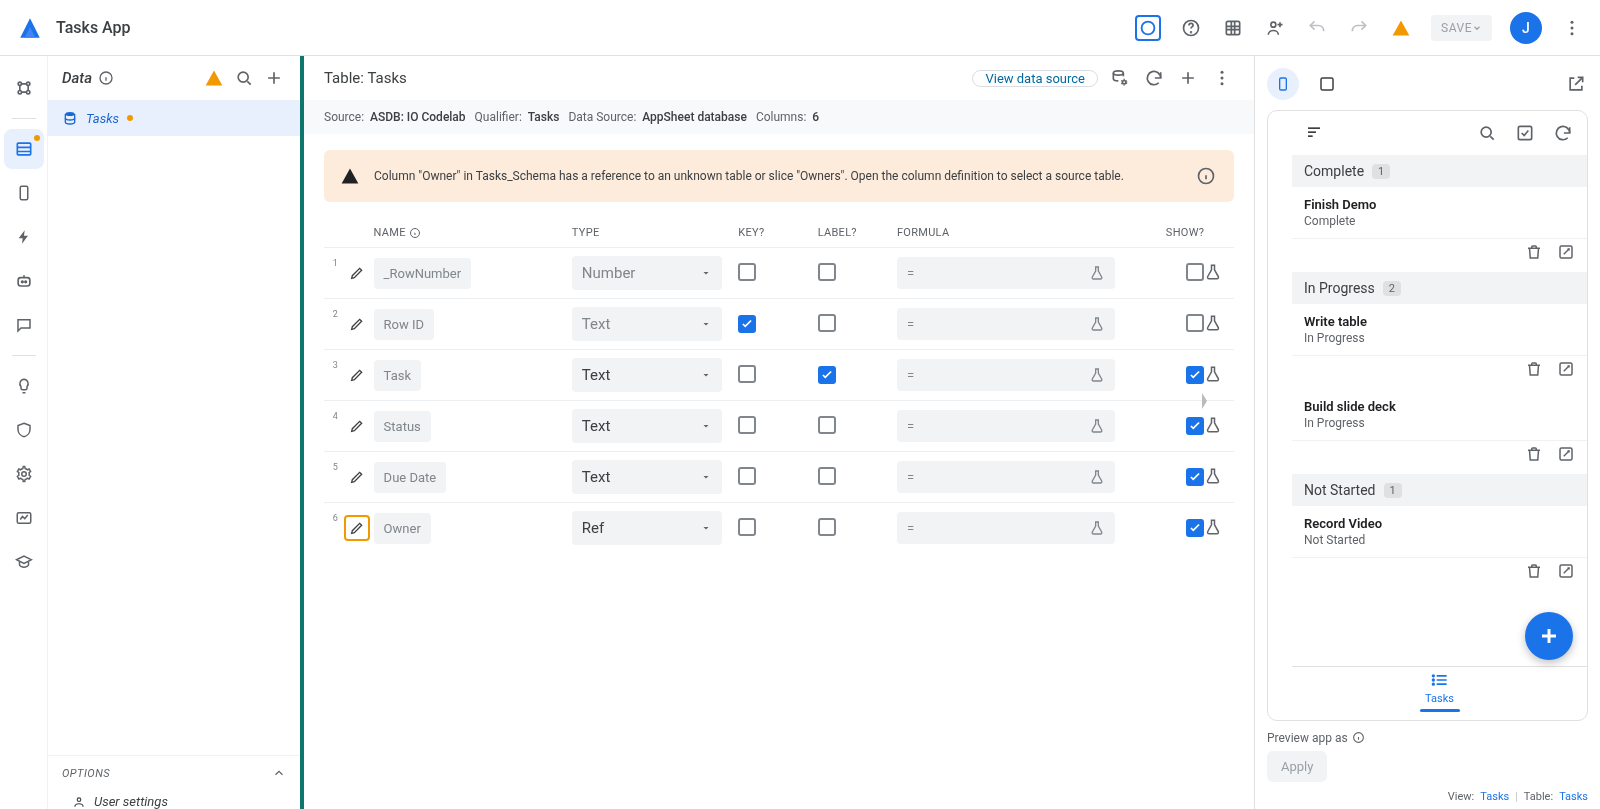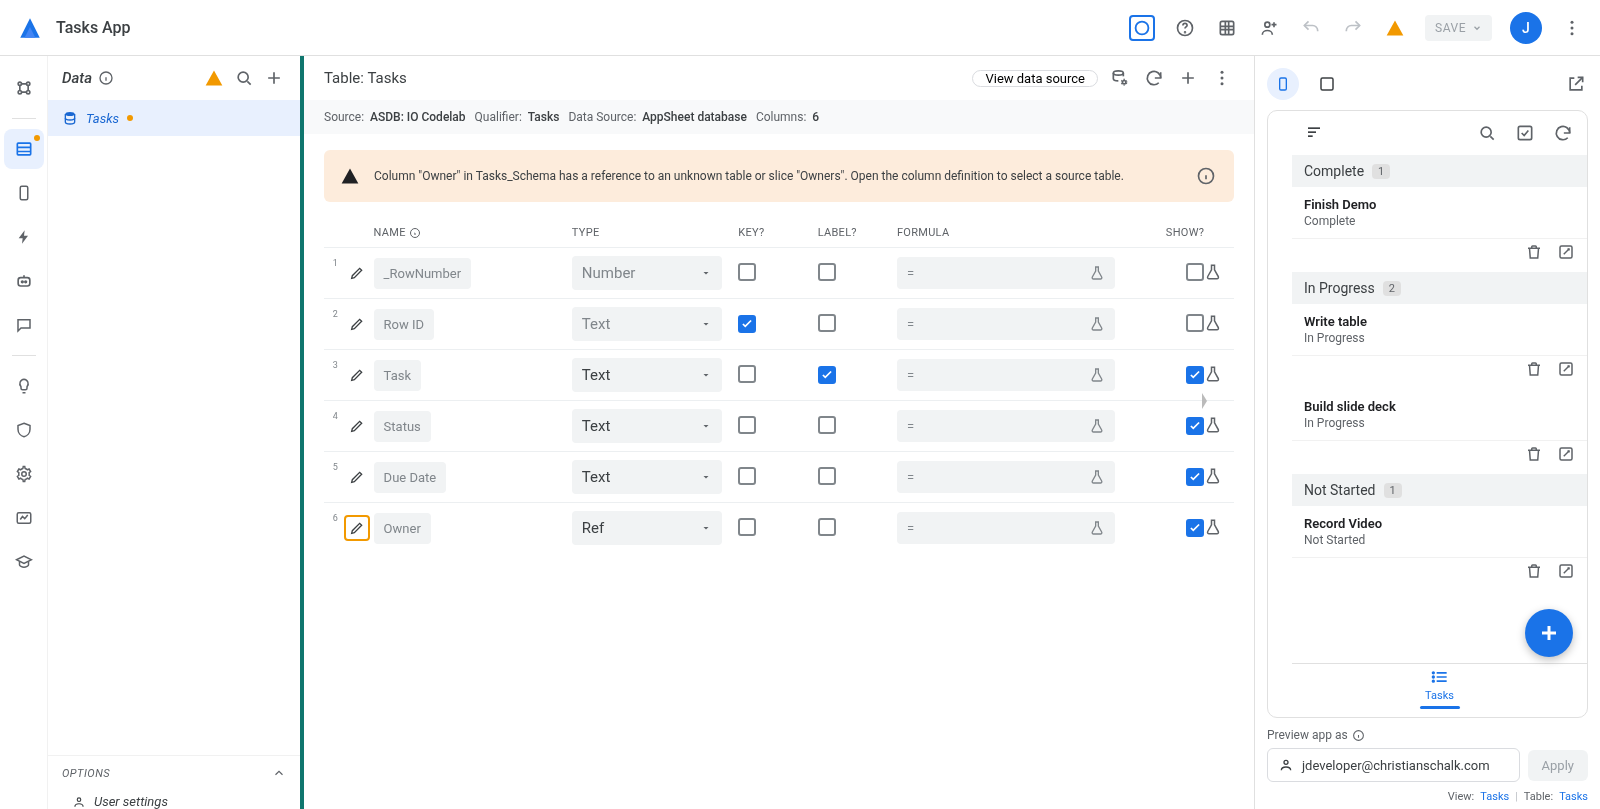--- a/index.html
+++ b/index.html
@@ -9,21 +9,21 @@
   .topbar { height: 56px; display: flex; align-items: center; padding: 0 16px; border-bottom: 1px solid #e0e0e0; }
   .logo-box { width: 28px; height: 28px; display: flex; align-items: center; justify-content: center; margin-right: 12px; }
   .logo-box svg { width: 26px; height: 26px; }
   .app-title { font-size: 16px; color: #3c4043; font-weight: 500; }
   .topbar-spacer { flex: 1; }
   .topbar-icons { display: flex; align-items: center; gap: 18px; }
   .icon-btn { width: 24px; height: 24px; display: inline-flex; align-items: center; justify-content: center; color: #5f6368; cursor: pointer; }
   .icon-btn svg { width: 20px; height: 20px; }
   .icon-blue-box { width: 26px; height: 26px; border: 2px solid #1a73e8; border-radius: 4px; display: flex; align-items: center; justify-content: center; color: #1a73e8; }
   .icon-warn { color: #f29900; }
-  .save-btn { background: #f1f3f4; color: #9aa0a6; font-size: 12px; padding: 6px 10px; border-radius: 4px; display: flex; align-items: center; gap: 6px; letter-spacing: 0.5px; }
+  .save-btn { background: #f1f3f4; color: #9aa0a6; font-size: 12px; padding: 6px 10px; border-radius: 4px; display: flex; align-items: center; letter-spacing: 0.5px; }
   .avatar { width: 32px; height: 32px; border-radius: 50%; background: #1a73e8; color: #fff; display: flex; align-items: center; justify-content: center; font-size: 14px; font-weight: 500; }
   
   .main { flex: 1; display: flex; min-height: 0; }
   .left-rail { width: 48px; display: flex; flex-direction: column; align-items: center; padding-top: 12px; gap: 4px; border-right: 1px solid #f1f1f1; }
   .rail-btn { width: 40px; height: 40px; display: flex; align-items: center; justify-content: center; border-radius: 8px; color: #5f6368; position: relative; }
   .rail-btn.active { background: #e8f0fe; color: #1a73e8; }
   .rail-btn .orange-dot { position: absolute; top: 6px; right: 4px; width: 6px; height: 6px; background: #f29900; border-radius: 50%; }
   .rail-divider { width: 24px; border-top: 1px solid #e0e0e0; margin: 6px 0; }
   
   .data-panel { width: 256px; border-right: 4px solid #0f766e; display: flex; flex-direction: column; background: #fff; font-style: italic; }
@@ -33,21 +33,21 @@
   .data-item { display: flex; align-items: center; gap: 8px; padding: 10px 14px; background: #e8f0fe; color: #1967d2; font-size: 13px; }
   .data-item .orange-dot-inline { width: 6px; height: 6px; background: #f29900; border-radius: 50%; }
   .data-panel-spacer { flex: 1; }
   .options-row { display: flex; align-items: center; justify-content: space-between; padding: 10px 14px; color: #5f6368; font-size: 11px; letter-spacing: 0.5px; border-top: 1px solid #f1f1f1; }
   .user-settings-row { display: flex; align-items: center; gap: 8px; padding: 4px 14px 0 24px; color: #3c4043; font-size: 13px; }
   
   .center { flex: 1; display: flex; flex-direction: column; min-width: 0; }
   .center-header { display: flex; align-items: center; padding: 10px 20px; gap: 10px; }
   .center-title { font-size: 15px; color: #3c4043; }
   .center-header-spacer { flex: 1; }
-  .view-source-btn { border: 1px solid #dadce0; color: #000000; font-size: 13px; padding: 0 12px; border-radius: 18px; }
+  .view-source-btn { border: 1px solid #dadce0; color: #0369a1; font-size: 13px; padding: 0 12px; border-radius: 18px; }
   .meta-row { display: flex; align-items: center; gap: 9px; padding: 10px 20px; background: #f8f9fa; color: #5f6368; font-size: 12px; }
   .meta-row .val { color: #3c4043; font-weight: 500; }
   .warning-box { margin: 16px 20px; background: #fdecdc; border-radius: 6px; padding: 14px 16px; display: flex; align-items: center; gap: 14px; color: #3c4043; font-size: 12px; }
   .warning-box .warn-svg { width: 20px; height: 20px; flex-shrink: 0; }
   .warning-box .info-right { margin-left: auto; }
   
   .cols-table { padding: 0 20px; }
   .cols-head { display: flex; align-items: center; padding: 8px 0; color: #5f6368; font-size: 11px; letter-spacing: 0.3px; }
   .col-num { width: 20px; }
   .col-edit { width: 30px; }
@@ -87,21 +87,21 @@
   .phone-badge { background: #e0e0e0; border-radius: 4px; padding: 1px 6px; font-size: 11px; color: #5f6368; }
   .phone-item { padding: 10px 12px; border-bottom: 1px solid #f1f1f1; }
   .phone-item-title { font-size: 13px; font-weight: 600; color: #202124; }
   .phone-item-sub { font-size: 12px; color: #5f6368; margin-top: 2px; }
   .phone-item-icons { display: flex; justify-content: flex-end; gap: 14px; padding: 4px 12px 8px 12px; color: #5f6368; }
   .phone-fab { position: absolute; right: 14px; bottom: 60px; width: 48px; height: 48px; border-radius: 50%; background: #1a73e8; color: #fff; display: flex; align-items: center; justify-content: center; box-shadow: 0 3px 8px rgba(0,0,0,0.25); }
   .phone-bottom-nav { border-top: 1px solid #e0e0e0; padding: 6px 0 8px 0; display: flex; flex-direction: column; align-items: center; gap: 2px; }
   .phone-bottom-nav .tab-ico { color: #1a73e8; }
   .phone-bottom-nav .tab-label { font-size: 11px; color: #1a73e8; }
   .tab-underline { width: 40px; height: 3px; background: #1a73e8; border-radius: 2px; margin-top: 2px; }
-  .preview-as { font-size: 12px; color: #5f6368; margin-top: 10px; display: flex; align-items: center; gap: 4px; }
+  .preview-as { font-size: 12px; color: #5f6368; margin-top: 10px; display: flex; gap: 4px; }
   .preview-input-row { display: flex; align-items: center; gap: 8px; margin-top: 6px; }
   .preview-input { flex: 1; border: 1px solid #dadce0; border-radius: 6px; padding: 8px 10px; display: flex; align-items: center; gap: 8px; font-size: 13px; color: #3c4043; }
   .apply-btn { background: #f1f3f4; color: #9aa0a6; padding: 8px 14px; border-radius: 6px; font-size: 13px; }
   .view-info { font-size: 11px; color: #5f6368; margin-top: 8px; display: flex; gap: 6px; align-items: center; justify-content: flex-end; }
   .view-info .link { color: #1a73e8; }
   .view-info .sep { color: #bdc1c6; }
   .expand-handle { position: absolute; top: 390px; left: 1200px; width: 10px; height: 22px; color: #bbb; }
 </style>
 </head>
 <body>
@@ -758,27 +758,20 @@
       </div>
 
       <div class="preview-as">
         <span>Preview app as</span>
         <svg width="13" height="13" viewBox="0 0 24 24" fill="none" stroke="currentColor" stroke-width="2">
             <circle cx="12" cy="12" r="9"></circle>
             <path d="M12 8h.01M11 12h1v4"></path>
           </svg>
       </div>
       <div class="preview-input-row">
-        <div class="preview-input">
-          <svg width="16" height="16" viewBox="0 0 24 24" fill="none" stroke="currentColor" stroke-width="2">
-              <circle cx="12" cy="8" r="3"></circle>
-              <path d="M5 20c0-3 3-5 7-5s7 2 7 5"></path>
-            </svg>
-          <span>jdeveloper@christianschalk.com</span>
-        </div>
         <span class="apply-btn">Apply</span>
       </div>
       <div class="view-info">
         <span>View:</span>
         <span class="link">Tasks</span>
         <span class="sep">|</span>
         <span>Table:</span>
         <span class="link">Tasks</span>
       </div>
     </div>

